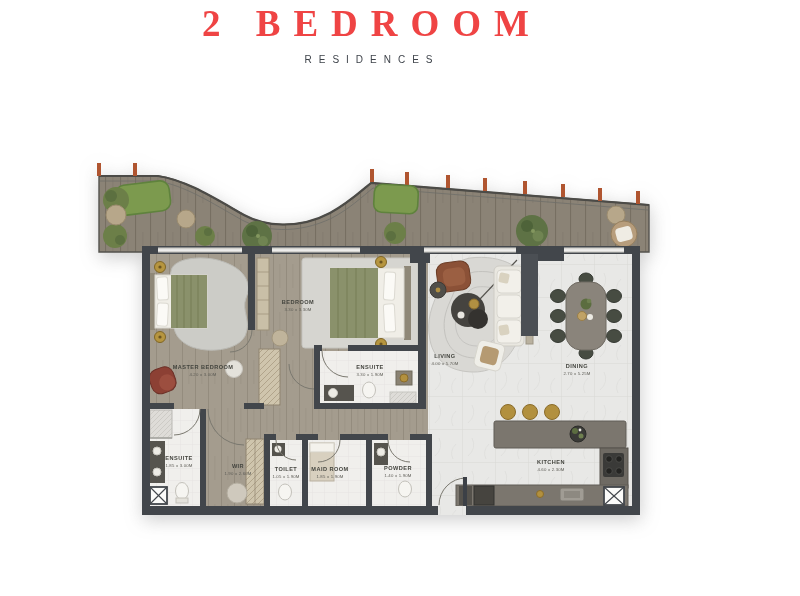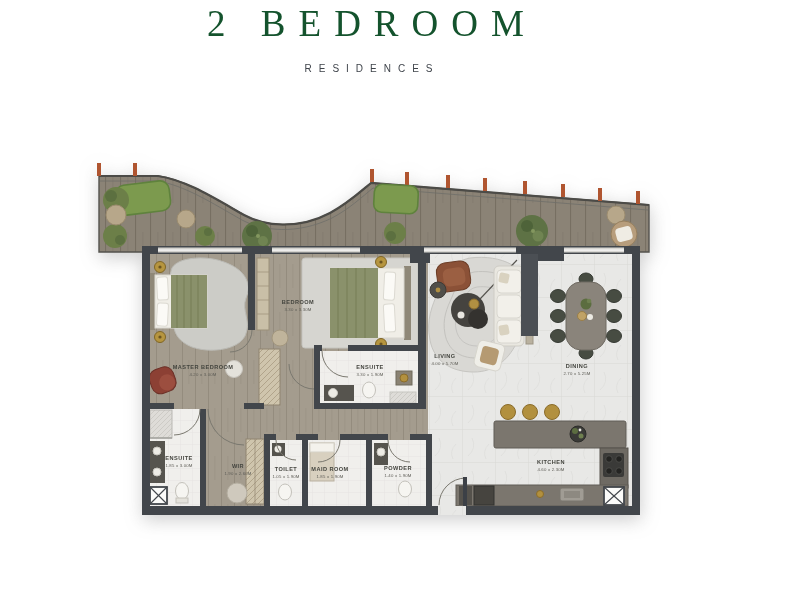--- a/index.html
+++ b/index.html
@@ -1,23 +1,23 @@
 <!DOCTYPE html>
 <html><head>
 <meta charset="utf-8">
 <style>
   html,body{margin:0;padding:0;background:#ffffff;}
   body{width:800px;height:596px;position:relative;overflow:hidden;
        font-family:"Liberation Sans",sans-serif;}
   .title-wrap{position:absolute;left:0;top:2px;width:744px;text-align:center;}
   .title-wrap h1{
-    margin:0;font-family:"Liberation Serif",serif;font-weight:400;
-    font-size:37px;letter-spacing:13px;color:#14532d;text-transform:uppercase;}
+    margin:0;font-family:"Liberation Serif",serif;font-weight:700;
+    font-size:37px;letter-spacing:13px;color:#ef4444;text-transform:uppercase;}
   .subtitle{
-    margin-top:18px;font-family:"Liberation Sans",sans-serif;font-size:10px;
+    margin-top:9px;font-family:"Liberation Sans",sans-serif;font-size:10px;
     letter-spacing:7px;color:#3e434a;text-transform:uppercase;}
   .plan-svg{position:absolute;left:0;top:0;
     filter:drop-shadow(1px 5px 9px rgba(80,80,80,.28));}
   .rn{font-family:"Liberation Sans",sans-serif;font-size:5.6px;font-weight:bold;
       fill:#44453f;letter-spacing:.45px;}
   .rd{font-family:"Liberation Sans",sans-serif;font-size:4.3px;
       fill:#5d5c56;letter-spacing:.2px;}
   .arc{stroke:#7a786f;stroke-width:1;fill:none;}
   .xb{fill:#fbfbf9;stroke:#42464b;stroke-width:1.8;}
   .xl{stroke:#42464b;stroke-width:1.1;}

